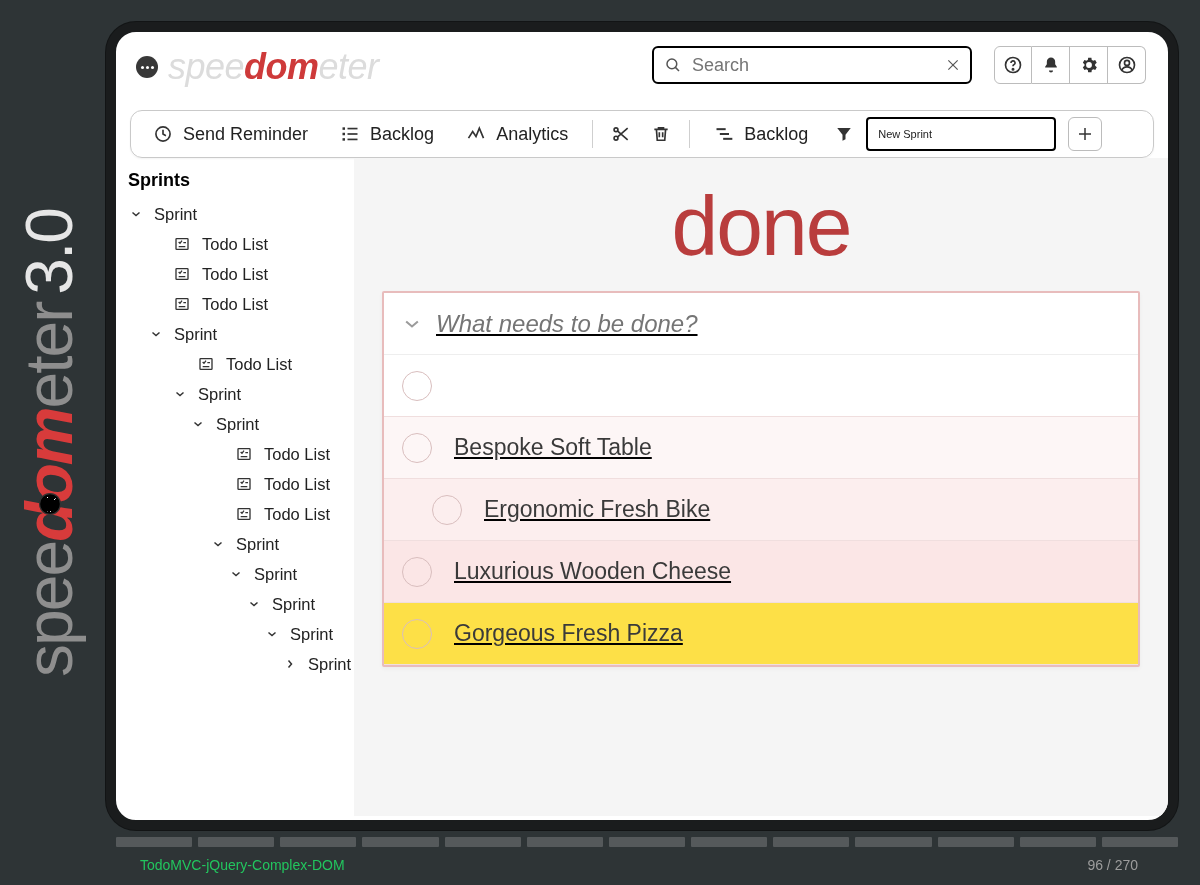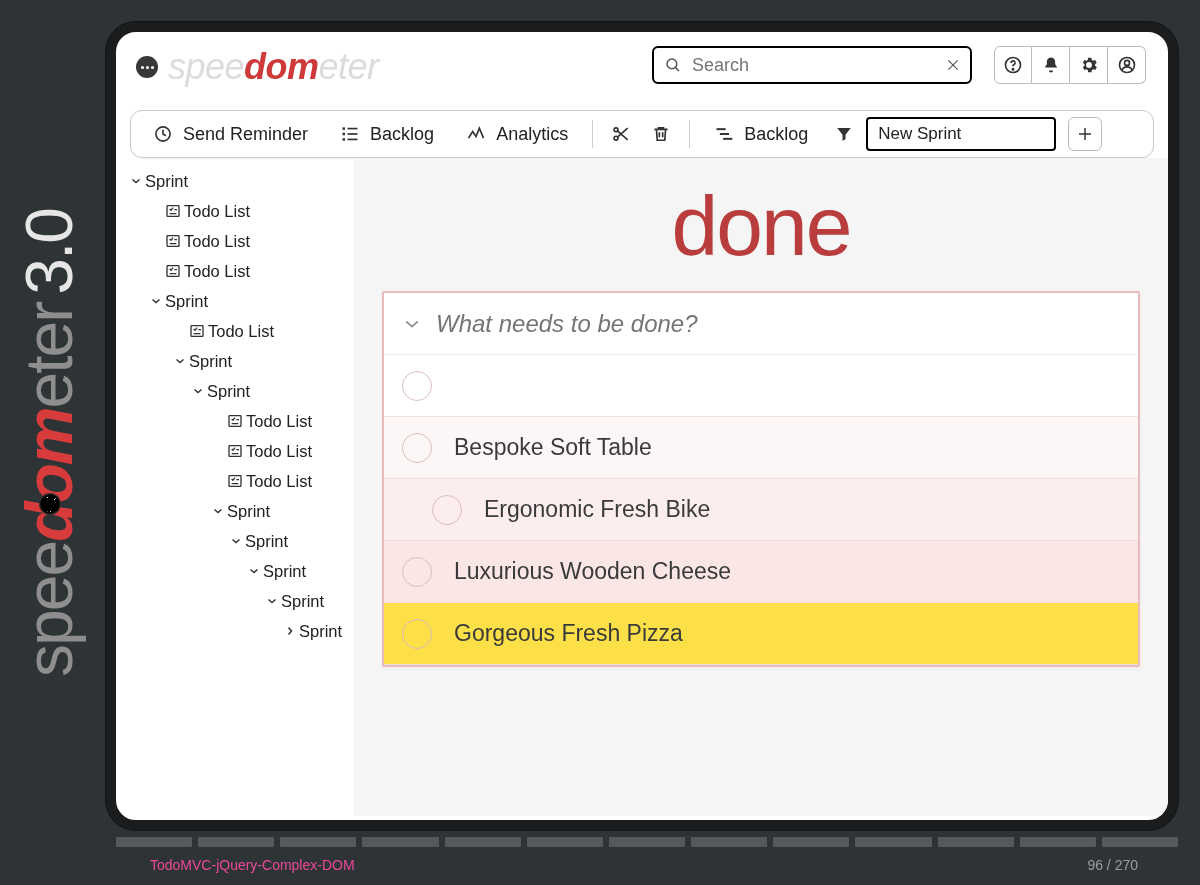--- a/index.html
+++ b/index.html
@@ -36,21 +36,21 @@
     position: absolute; left: 106px; top: 22px; width: 1072px; height: 808px;
     border: 10px solid #1a1c1d; border-radius: 30px; background: #fff;
     box-shadow: 0 0 0 1px #0009;
     overflow: hidden;
   }
 
   
   .ticks { position: absolute; left: 116px; right: 22px; bottom: 38px; height: 10px;
            display: flex; gap: 6px; }
   .ticks span { flex: 1; height: 10px; background: #55595b; border-radius: 1px;}
-  .caption { position: absolute; left: 150px; bottom: 12px; color: #ec4899; font-size: 14px;}
+  .caption { position: absolute; left: 140px; bottom: 12px; color: #22c55e; font-size: 14px;}
   .progress{ position: absolute; right: 62px;  bottom: 12px; color: #9d9d9d; font-size: 14px;}
 
   
   .topbar { height: 70px; padding: 14px 22px 0 18px; display: flex; align-items: flex-start; }
   .watermark {
     font-size: 36px; font-weight: 400; letter-spacing: -0.5px; color: #dcdcdc;
     position: relative; margin-left: 34px;
   }
   .watermark .sp  { font-style: italic; }
   .watermark .dom { color: #ce3a3a; font-weight: 800; font-style: italic;}
@@ -84,49 +84,50 @@
     box-shadow: 0 1px 2px #0000000d;
   }
   .tbtn{
     display:flex; align-items:center; gap:10px; height:36px; padding:0 14px;
     font-size:18px; color:#222; border-radius:6px; cursor:pointer;
   }
   .tico{ width:36px; justify-content:center; padding:0; }
   .tsep{ width:1px; height:28px; background:#cfcfcf; margin:0 6px;}
   .tinput{
     height:34px; border:2px solid #000; border-radius:4px; padding:0 10px; min-width:190px;
-    display:flex; align-items:center; font-size:17px; color:#222;
+    display:flex; align-items:center; font-size:11px; color:#222;
   }
   .tadd{
     width:34px; height:34px; border:1.5px solid #bcbcbc; border-radius:6px; margin-left:8px;
     display:flex; align-items:center; justify-content:center; font-size:22px;
   }
 
   
   .body{ display:flex; height: calc(100% - 130px);}
   .sidebar{
     width:238px; border-right:0; padding:8px 0 0 0; overflow:hidden;
     box-shadow: 1px 0 0 #e5e5e5;
   }
   .sb-title{ font-weight:800; font-size:18px; padding:4px 12px 8px;}
-  .node{ display:flex; align-items:center; gap:3px; height:30px; font-size:16.5px; color:#222;}
+  .node{ display:flex; align-items:center; gap:12px; height:30px; font-size:16.5px; color:#222;}
   .lvl0{ padding-left: 14px;} .lvl1{ padding-left: 34px;} .lvl2{ padding-left: 58px;}
   .lvl3{ padding-left: 76px;} .lvl4{ padding-left: 96px;} .lvl5{ padding-left:114px;}
   .lvl6{ padding-left:132px;} .lvl7{ padding-left:150px;} .lvl8{ padding-left:168px;}
   .chev{ width:12px; display:inline-flex; justify-content:center;}
   .pad { width:12px; display:inline-block;}
 
   .content{ flex:1; overflow:hidden; background:#f5f5f5; position:relative;}
   .big-title{
     text-align:center; font-size:84px; font-weight:200; color:#b93d3d;
     padding: 20px 0 16px; letter-spacing:-2px; font-family:"Helvetica Neue",Arial;
   }
   .todo-card{
     margin: 0 28px; background:#fff; border:2px solid #e8bcbc; border-radius:2px;
     box-shadow: 0 2px 4px #0000000a;
+    text-decoration: underline;
   }
   .todo-new{
     display:flex; align-items:center; gap:14px; height:62px; padding:0 18px;
     border-bottom:1px solid #eee;
   }
   .todo-new .exp{ color:#9b9b9b; font-size:20px;}
   .todo-new input{
     flex:1; border:0; outline:0; font-size:24px; font-style:italic; color:#bdbdbd;
     background:transparent;
   }
@@ -281,20 +282,21 @@
       <svg width="18" height="18" viewBox="0 0 24 24" stroke="#333" stroke-width="2">
           <line x1="12" y1="4" x2="12" y2="20"></line>
           <line x1="4" y1="12" x2="20" y2="12"></line>
         </svg>
     </div>
   </div>
 
   <div class="body">
 
     <div class="sidebar">
+      <div class="sb-title">Sprints</div>
       <div id="tree">
           <div class="node lvl0">
             <span class="chev">
               <svg width="12" height="12" viewBox="0 0 24 24" fill="none" stroke="#333" stroke-width="3">
                 <path d="M5 9l7 6 7-6"></path>
               </svg>
             </span>
             <span>Sprint</span>
           </div>
           <div class="node lvl1">

